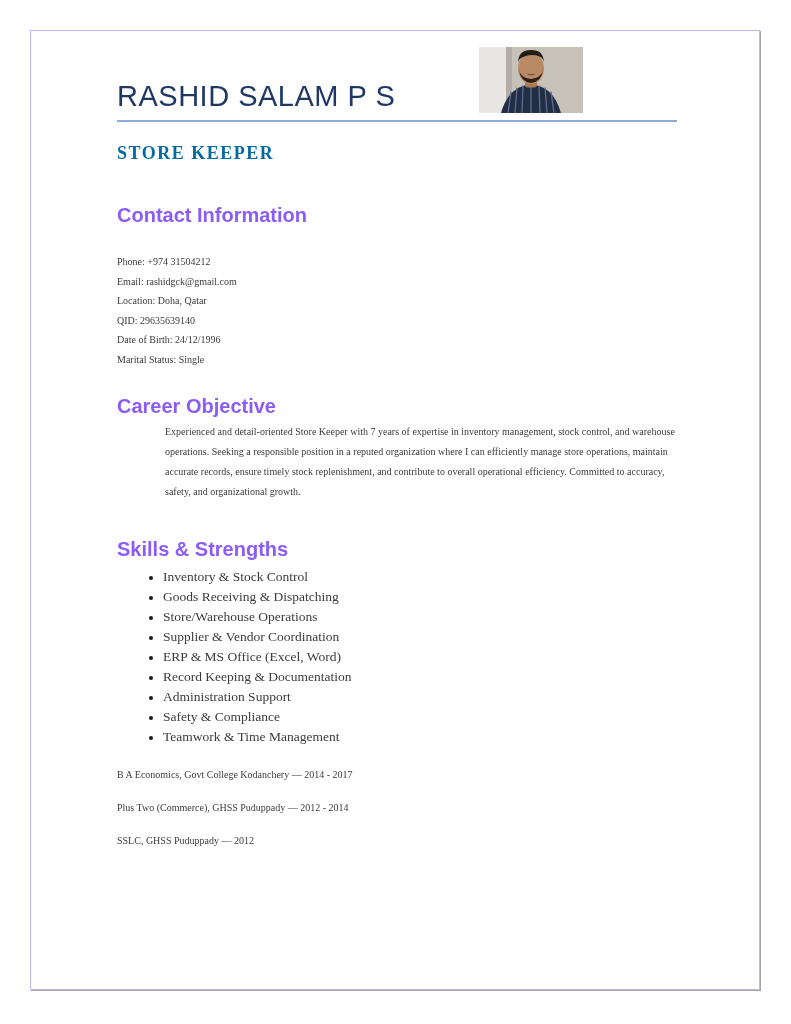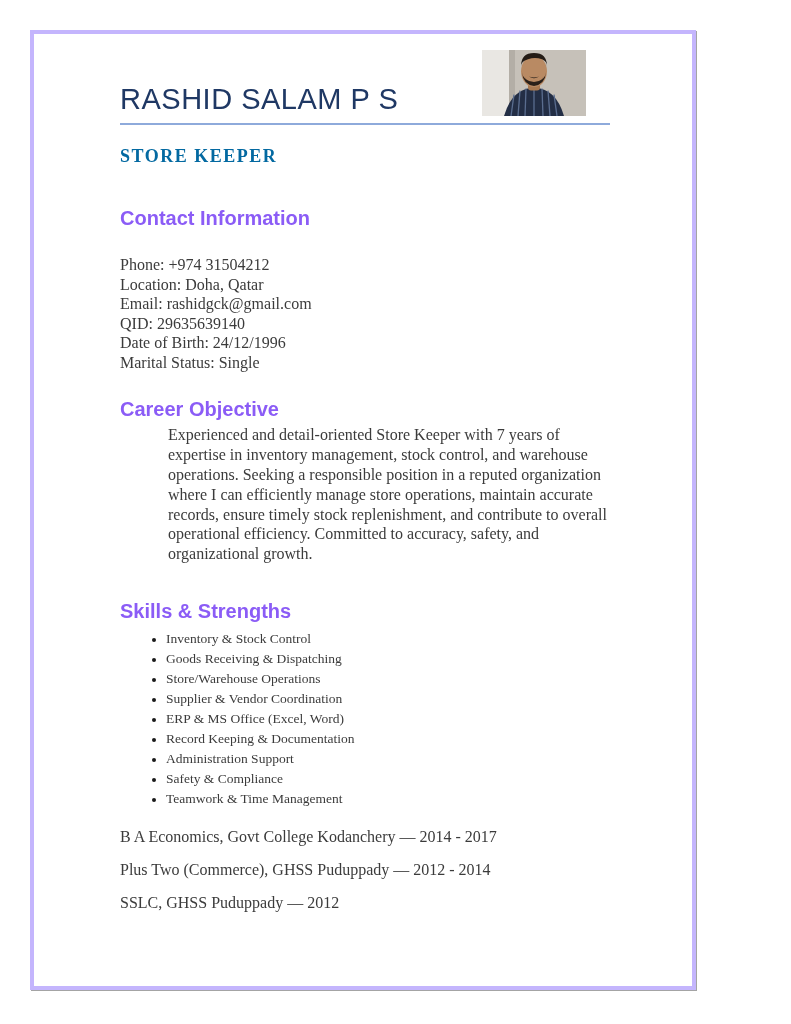--- a/index.html
+++ b/index.html
@@ -1,23 +1,23 @@
 <!DOCTYPE html>
 <html><head>
 <meta charset="utf-8">
 <style>
   * { margin:0; padding:0; box-sizing:border-box; }
   html,body { width:791px; height:1024px; background:#ffffff;
               font-family:"Liberation Serif", serif; }
   body { position:relative; overflow:hidden; }
 
   .page {
-    position:absolute; left:30px; top:30px; width:666px; height:960px;
+    position:absolute; left:30px; top:30px; width:730px; height:960px;
     background:#ffffff;
-    border:4px solid #c4b5fd;
+    border:1px solid #c4b5fd;
     box-shadow:1px 1px 0 rgba(90,90,90,.55);
   }
   .content { position:relative; height:100%; padding:0 82px 0 86px; }
 
   
   .photo {
     position:absolute; left:448px; top:16px; width:104px; height:66px;
     overflow:hidden;
   }
   .photo svg { display:block; width:100%; height:100%; }
@@ -40,21 +40,21 @@
   
   .sec-heading {
     font-family:"Liberation Sans", sans-serif;
     font-size:20px; font-weight:700; color:#8b5cf6;
   }
   .h-contact   { margin-top:40px; }
   .h-objective { margin-top:26px; }
   .h-skills    { margin-top:36px; }
   .h-education { margin-top:32px; }
 
-  .body-text { font-size:16px; color:#3b3b3b; }
+  .body-text { font-size:10px; color:#3b3b3b; }
 
   .contact-lines { margin-top:25px; }
   .contact-lines .line { line-height:19.5px; }
 
   .objective-text { margin-top:4px; line-height:19.8px; max-width:565px;margin-left:48px; }
 
   .skills-list { margin-top:6px; padding-left:46px; list-style:disc outside; }
   .skills-list li { line-height:20px; font-size:13.5px; color:#3b3b3b; }
   .skills-list li::marker { color:#1a1a1a; font-size:12px; }
 
@@ -98,22 +98,22 @@
       </svg>
     </div>
 
     <div class="name">RASHID SALAM P S</div>
     <div class="rule"></div>
     <div class="subtitle">STORE KEEPER</div>
 
     <div class="sec-heading h-contact">Contact Information</div>
     <div class="contact-lines body-text">
       <div class="line">Phone: +974 31504212</div>
+      <div class="line">Email: rashidgck@gmail.com</div>
       <div class="line">Location: Doha, Qatar</div>
-      <div class="line">Email: rashidgck@gmail.com</div>
       <div class="line">QID: 29635639140</div>
       <div class="line">Date of Birth: 24/12/1996</div>
       <div class="line">Marital Status: Single</div>
     </div>
 
     <div class="sec-heading h-objective">Career Objective</div>
     <div class="objective-text body-text">Experienced and detail-oriented Store Keeper with 7 years of expertise in inventory management, stock control, and warehouse operations. Seeking a responsible position in a reputed organization where I can efficiently manage store operations, maintain accurate records, ensure timely stock replenishment, and contribute to overall operational efficiency. Committed to accuracy, safety, and organizational growth.</div>
 
     <div class="sec-heading h-skills">Skills &amp; Strengths</div>
     <ul class="skills-list">

